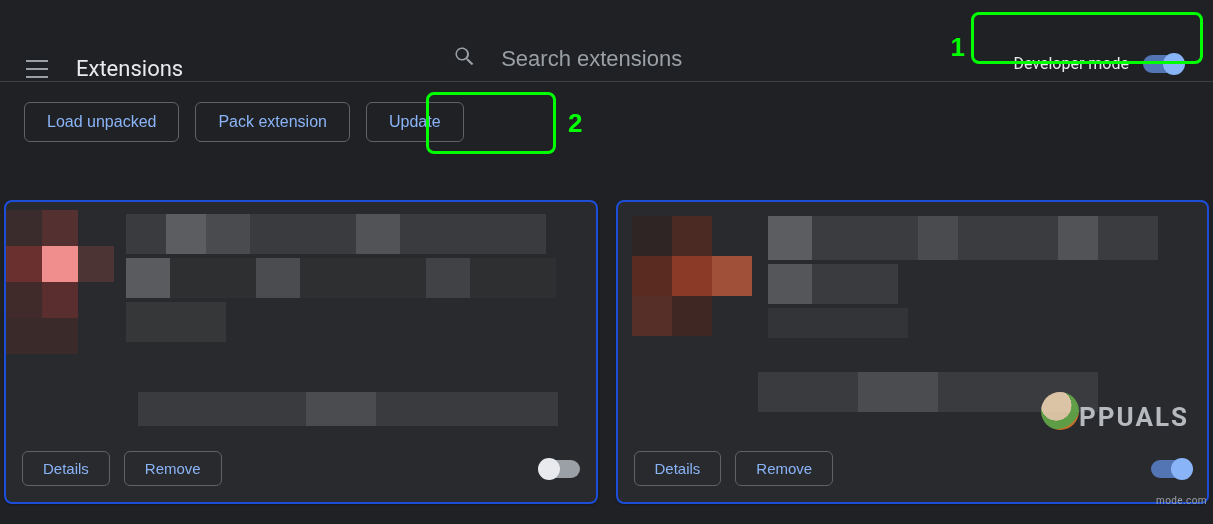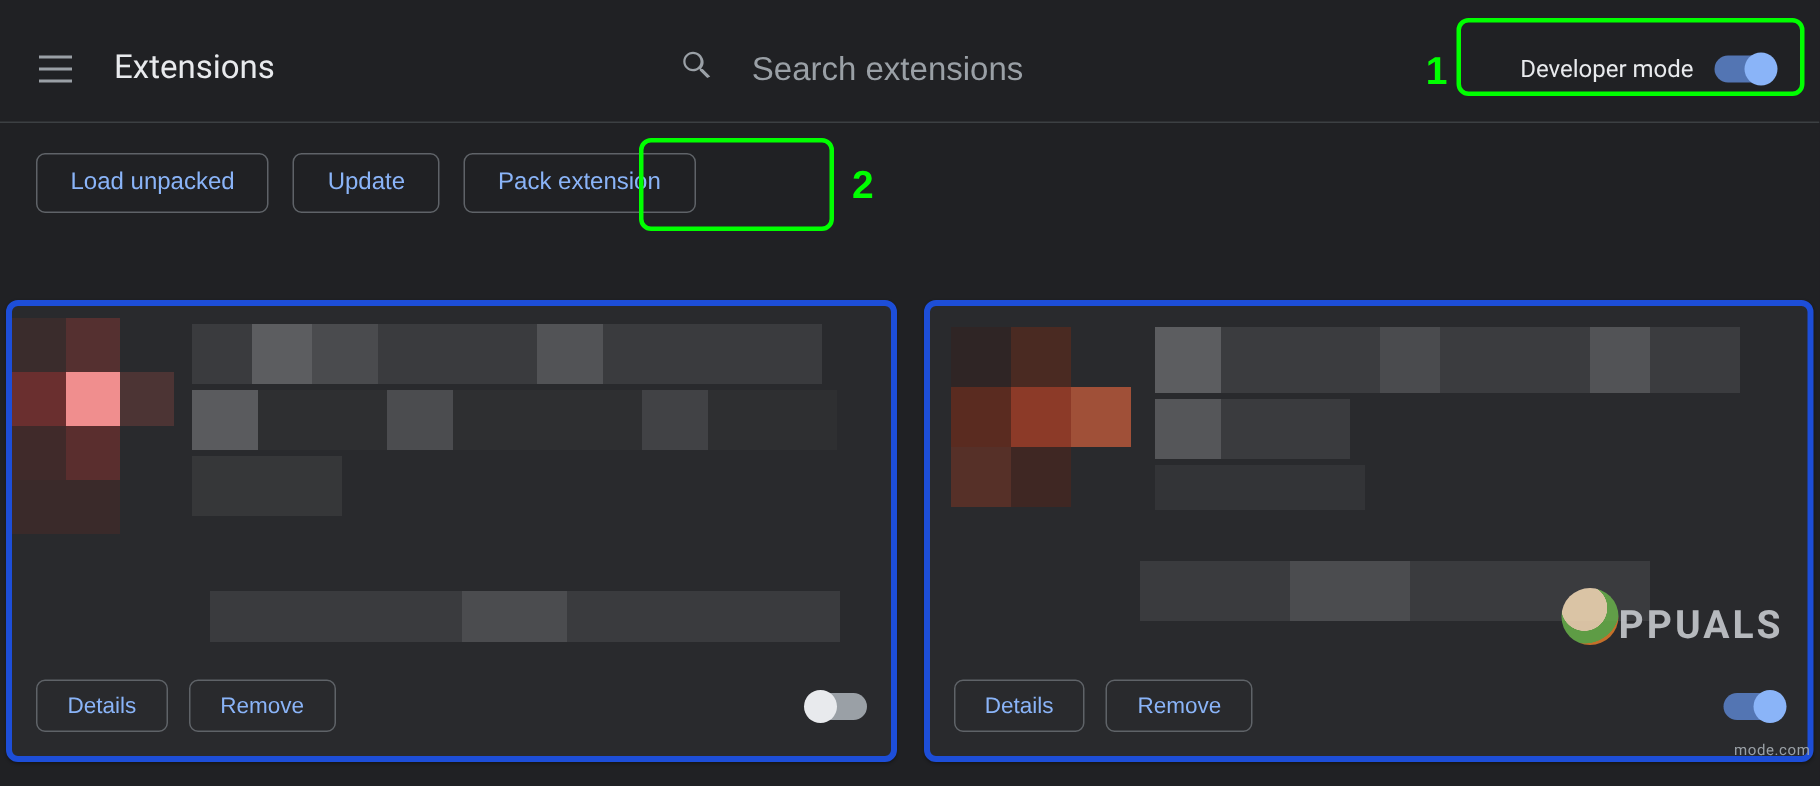--- a/index.html
+++ b/index.html
@@ -9,21 +9,21 @@
     background: #202124;
     font-family: Roboto, Arial, sans-serif;
     color: #e8eaed;
     overflow: hidden;
     position: relative;
   }
 
   
   .header {
     display: flex;
-    align-items: center;
+    align-items: flex-end;
     height: 82px;
     padding: 10px 20px 0 20px;
     border-bottom: 1px solid #3c4043;
   }
   .menu-icon {
     width: 24px; height: 24px;
     display: flex; flex-direction: column; justify-content: space-between;
     margin-right: 26px; margin-left: 6px;
     padding: 3px 0;
   }
@@ -104,21 +104,21 @@
     display: flex; gap: 18px;
     padding: 0 4px;
     position: absolute;
     top: 200px;
     left: 0;
     right: 0;
   }
   .card {
     width: 596px;
     background: #292a2d;
-    border: 4px solid #1d4ed8;
+    border: 2px solid #1d4ed8;
     border-radius: 8px;
     box-shadow: 0 1px 2px rgba(0,0,0,0.3);
     overflow: hidden;
     position: relative;
   }
   .card-body { position: relative; height: 235px; }
 
   
   .mosaic { position: absolute; }
   .block { position: absolute; }
@@ -183,22 +183,22 @@
       <div class="knob"></div>
     </div>
   </div>
 </div>
 
 <div class="highlight highlight-dev"></div>
 <div class="annot annot-1">1</div>
 
 <div class="toolbar">
   <button class="secondary-btn">Load unpacked</button>
+  <button class="secondary-btn">Pack extension</button>
   <button class="secondary-btn">Update</button>
-  <button class="secondary-btn">Pack extension</button>
 </div>
 <div class="highlight highlight-update"></div>
 <div class="annot annot-2">2</div>
 
 <div class="cards">
 
   <div class="card">
     <div class="card-body">
 
       <div class="mosaic" style="left:0;top:0;width:596px;height:235px;">

